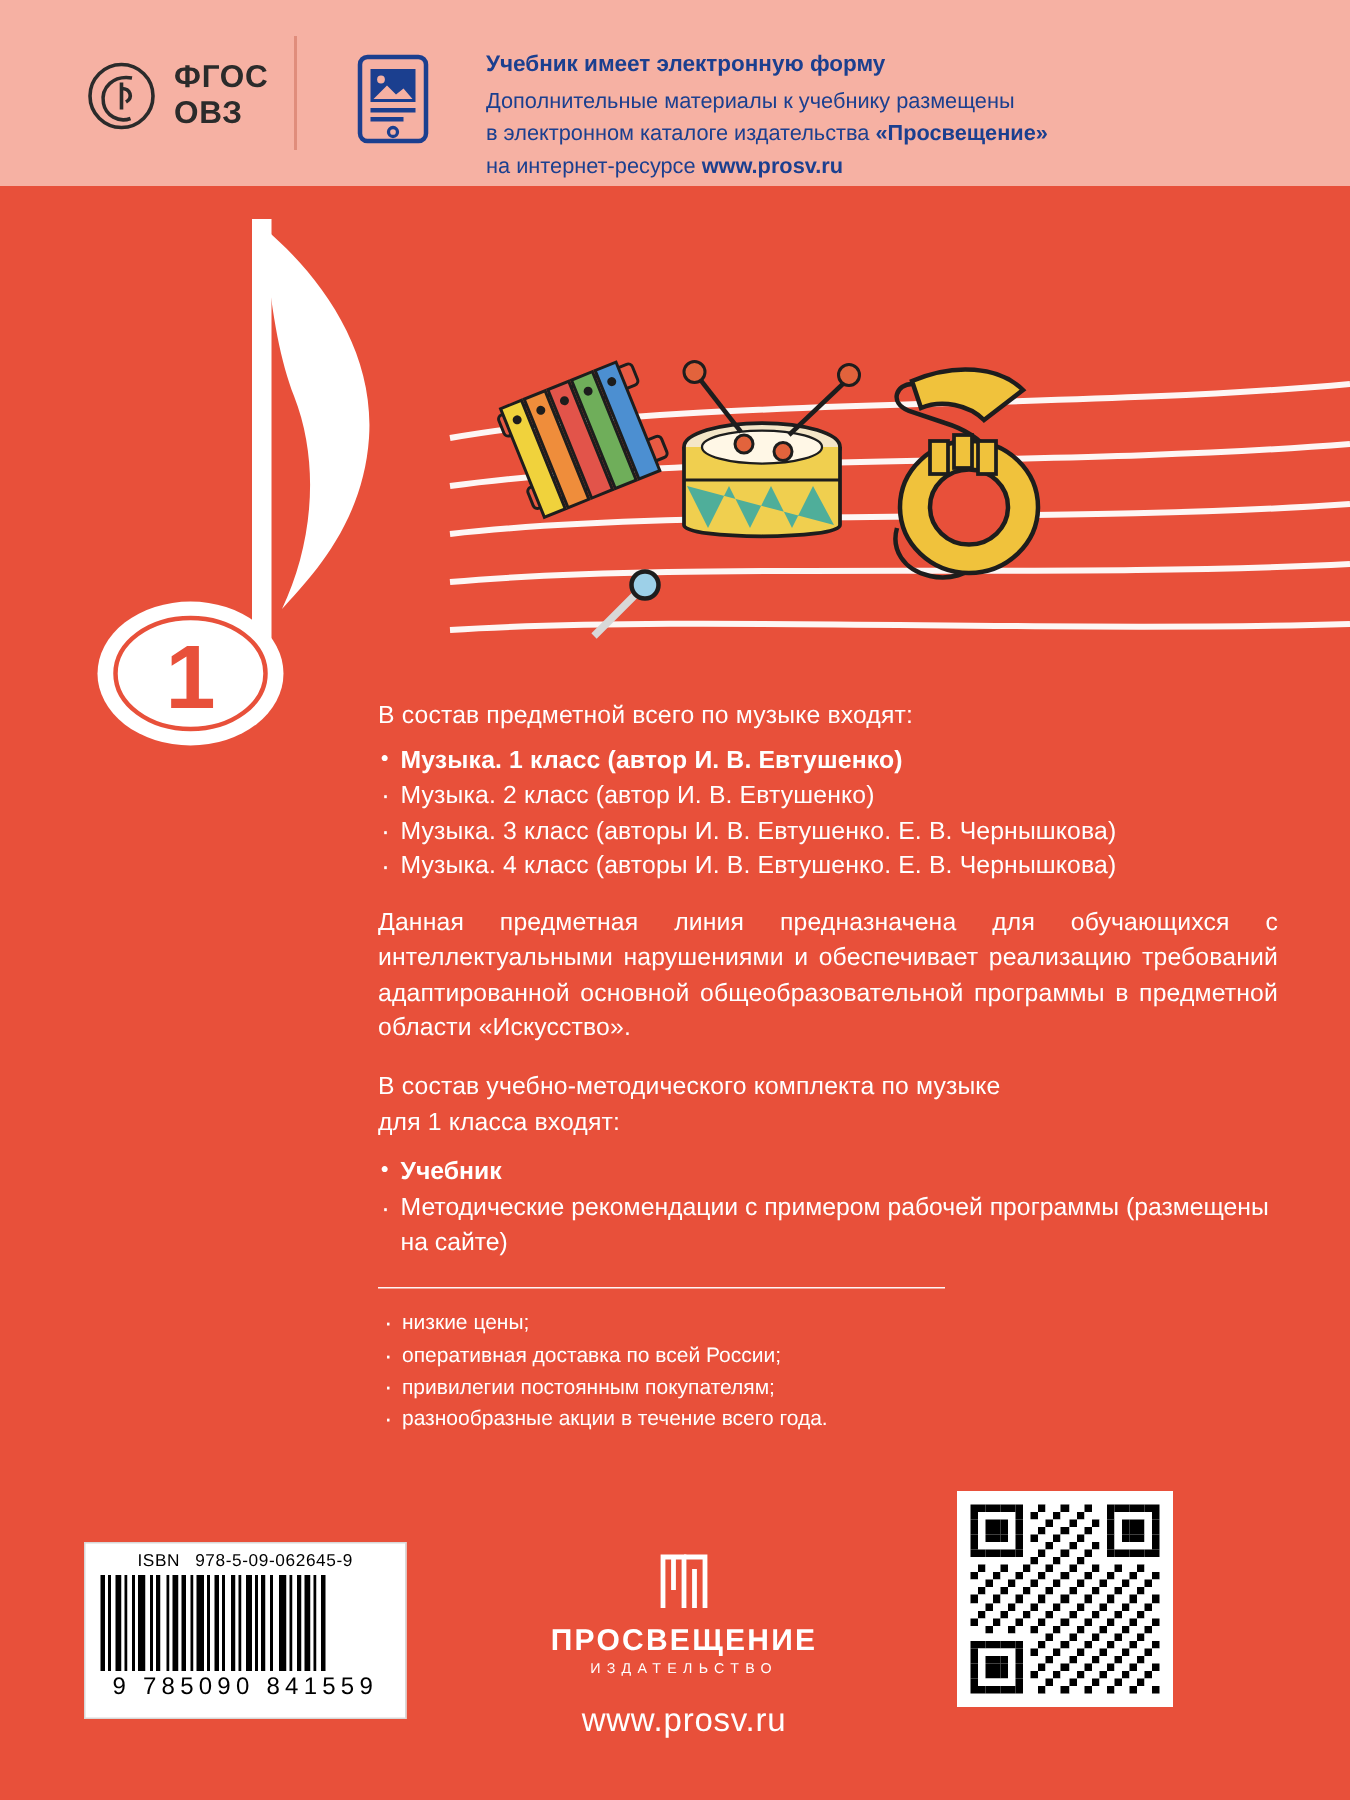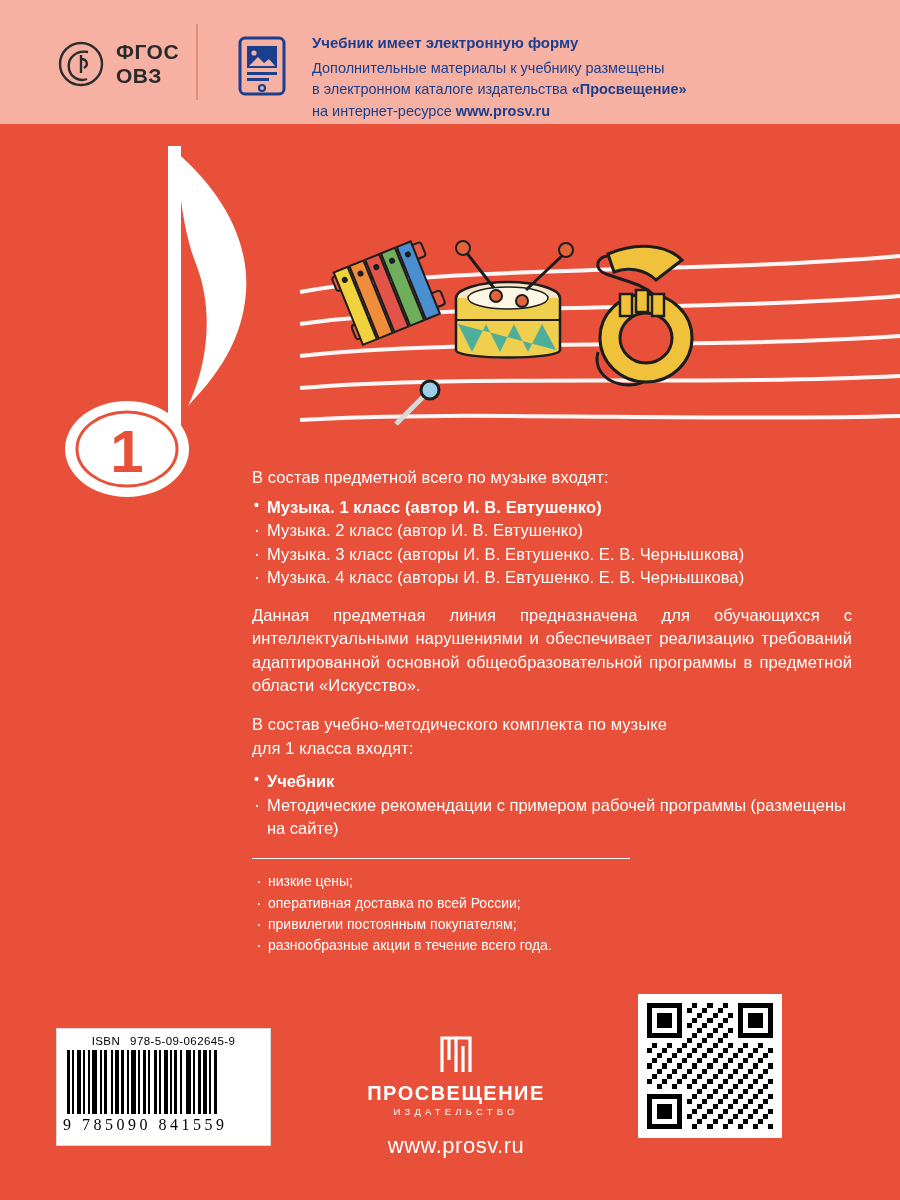--- a/index.html
+++ b/index.html
@@ -54,21 +54,21 @@
     width: 2px; height: 76px;
     background: #e08d7c;
   }
   .tablet-icon {
     position: absolute;
     left: 238px; top: 36px;
     width: 48px; height: 60px;
   }
   .banner-text {
     position: absolute;
-    left: 312px; top: 32px;
+    left: 324px; top: 32px;
     width: 540px;
     color: #1b3f8f;
     font-size: 14.5px;
     line-height: 1.5;
   }
   .banner-text .bt-title {
     font-weight: bold;
     font-size: 15px;
     display: block;
     margin-bottom: 3px;
@@ -224,24 +224,24 @@
     margin: 0 4px;
   }
   .bars i {
     display: block;
     background: #000;
     height: 100%;
   }
   .barcode-digits {
     font-size: 16px;
     letter-spacing: 3.5px;
-    text-align: left;
+    text-align: center;
     color: #000;
     margin-top: 2px;
-    font-family: Liberation Serif, serif;
+    font-family: Liberation Sans, sans-serif;
   }
 
   
   .publisher {
     position: absolute;
     left: 366px; top: 1032px;
     width: 180px;
     text-align: center;
     color: #ffffff;
   }

